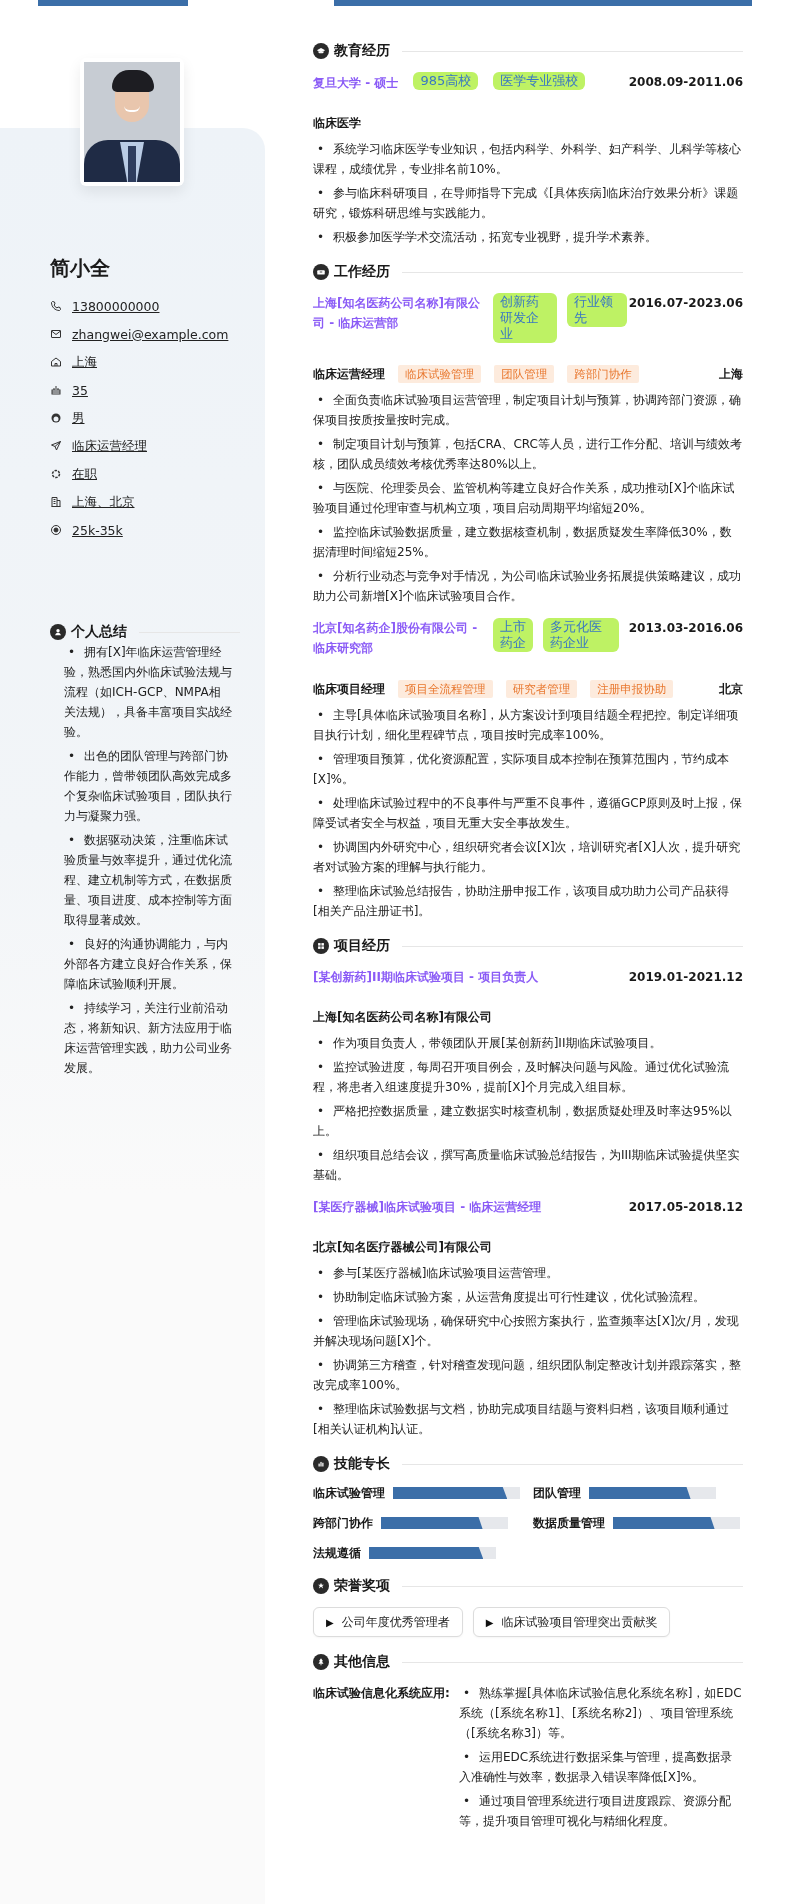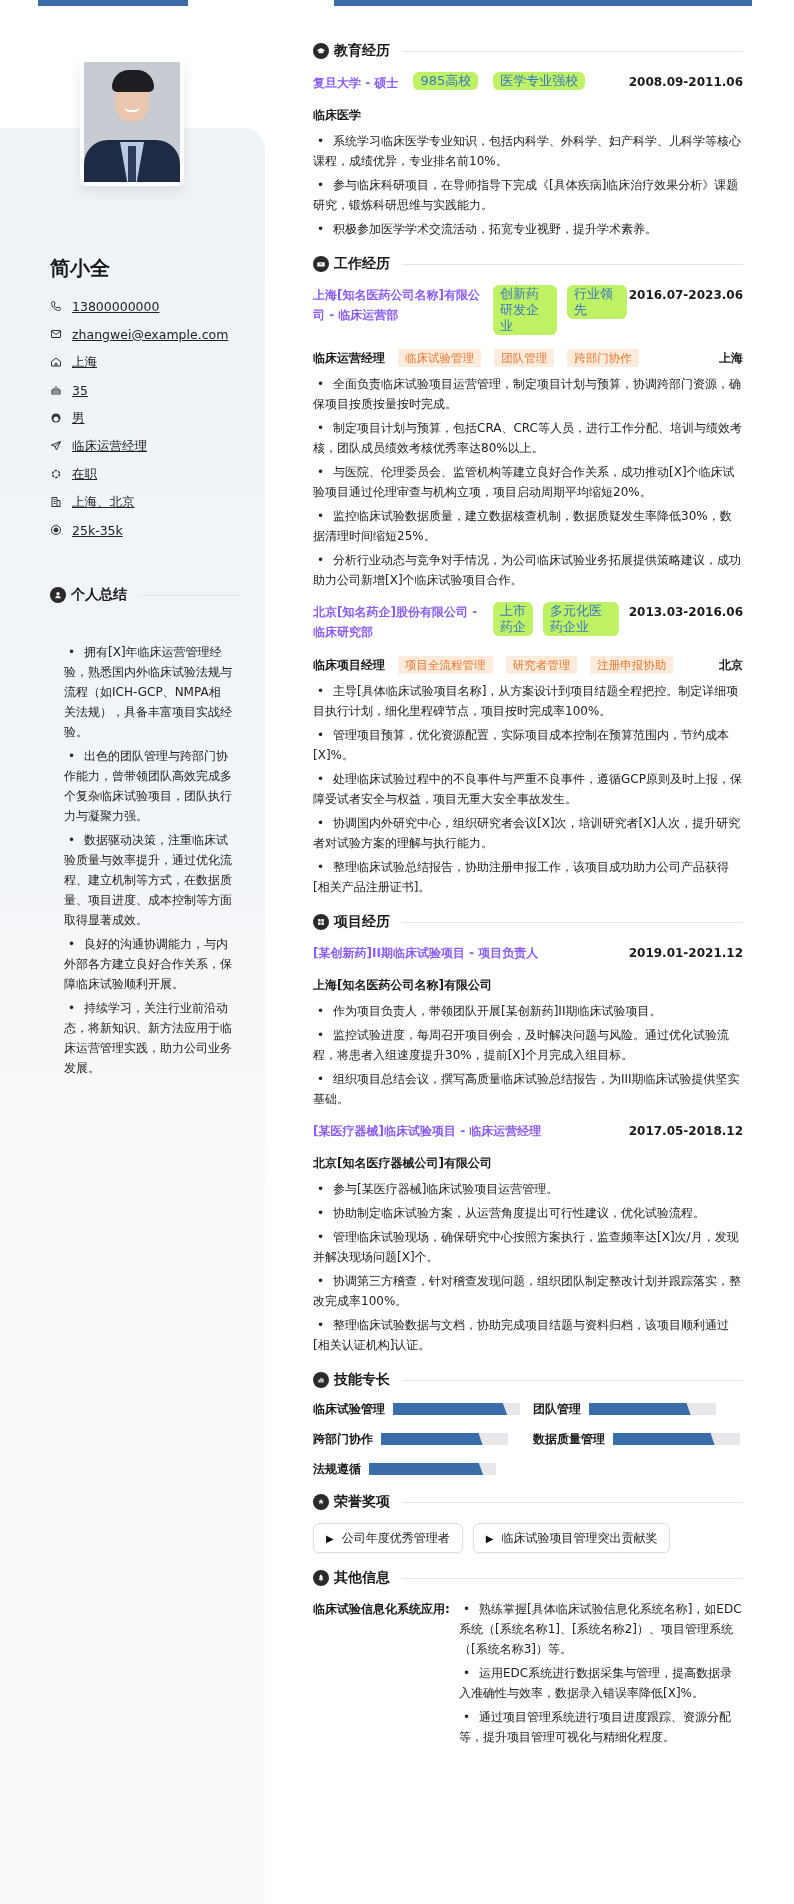--- a/index.html
+++ b/index.html
@@ -23,41 +23,41 @@
   .photo .suit { position: absolute; left: 0; top: 78px; width: 96px; height: 42px; background: #1f2b45; border-radius: 24px 24px 0 0; }
   .photo .shirt { position: absolute; left: 36px; top: 80px; width: 24px; height: 40px; background: #b9cbe4; clip-path: polygon(0 0, 100% 0, 70% 100%, 30% 100%); }
   .photo .tie { position: absolute; left: 44px; top: 84px; width: 8px; height: 36px; background: #2e3d5e; }
 
   .name { position: absolute; left: 50px; top: 255px; font-size: 20px; font-weight: bold; color: #1a1a1a; }
   .contact-list { position: absolute; left: 50px; top: 292px; }
   .contact-item { display: flex; align-items: center; height: 28px; font-size: 12.5px; color: #222; text-decoration: underline; }
   .contact-item .ic { width: 12px; height: 12px; margin-right: 10px; display: inline-flex; align-items: center; justify-content: center; color: #333; }
   .contact-item svg { width: 12px; height: 12px; }
 
-  .sb-section-title { position: absolute; left: 50px; top: 586px; display: flex; align-items: center; width: 190px; }
+  .sb-section-title { position: absolute; left: 50px; top: 623px; display: flex; align-items: center; width: 190px; }
   .sec-icon { width: 16px; height: 16px; border-radius: 50%; background: #2a2a2a; display: inline-flex; align-items: center; justify-content: center; margin-right: 5px; flex: none; }
   .sec-icon svg { width: 10px; height: 10px; }
   .sec-title-text { font-size: 14px; font-weight: bold; color: #1a1a1a; white-space: nowrap; }
   .sec-line { flex: 1; height: 1px; background: #e6e6e6; margin-left: 12px; }
 
   .summary-list { position: absolute; left: 64px; top: 642px; width: 168px; list-style: none; }
   .summary-list li { font-size: 12px; line-height: 20px; color: #222; margin-bottom: 4px; }
   .bullet::before { content: "•"; display: inline-block; width: 20px; text-indent: 4px; }
 
   
   .main { position: absolute; left: 313px; top: 40px; width: 430px; }
   .section { margin-bottom: 14px; }
   .section-header { display: flex; align-items: center; height: 22px; margin-bottom: 10px; }
   .entry { margin-bottom: 12px; }
   .entry-row { display: flex; align-items: flex-start; justify-content: space-between; }
   .entry-title { font-size: 12px; font-weight: bold; color: #8b5cf6; line-height: 20px; }
   .entry-date { font-size: 12px; font-weight: bold; color: #1a1a1a; line-height: 20px; white-space: nowrap; }
   .tag-blue { display: inline-block; background: #bef264; color: #3a78c2; font-size: 13px; line-height: 16px; padding: 1px 7px; margin-left: 10px; border-radius: 6px; vertical-align: top; }
   .tag-orange { display: inline-block; background: #fdebdd; color: #e8772e; font-size: 11.5px; line-height: 16px; padding: 1px 7px; margin-left: 8px; border-radius: 2px; }
-  .sub-row { display: flex; align-items: center; justify-content: space-between; margin-top: 12px; }
+  .sub-row { display: flex; align-items: center; justify-content: space-between; margin-top: 20px; }
   .sub-title { font-size: 12px; font-weight: bold; color: #1a1a1a; line-height: 20px; }
   .bullets { list-style: none; margin-top: 6px; }
   .bullets li { font-size: 12px; line-height: 20px; color: #222; margin-bottom: 4px; }
 
   .work-head { display: flex; align-items: flex-start; }
   .work-head .entry-title { width: 170px; }
   .work-head .tags { display: flex; align-items: flex-start; flex: 1; }
   .work-head .tag-blue { margin-left: 10px; }
 
   .skills-grid { display: grid; grid-template-columns: 220px 210px; row-gap: 14px; }
@@ -310,20 +310,21 @@
       <div class="entry-row">
         <span class="entry-title">[某创新药]II期临床试验项目 - 项目负责人</span>
         <span class="entry-date">2019.01-2021.12</span>
       </div>
       <div class="sub-row">
           <span class="sub-title">上海[知名医药公司名称]有限公司</span>
         </div>
       <ul class="bullets">
         <li class="bullet">作为项目负责人，带领团队开展[某创新药]II期临床试验项目。</li>
         <li class="bullet">监控试验进度，每周召开项目例会，及时解决问题与风险。通过优化试验流程，将患者入组速度提升30%，提前[X]个月完成入组目标。</li>
+        <li class="bullet">严格把控数据质量，建立数据实时核查机制，数据质疑处理及时率达95%以上。</li>
         <li class="bullet">组织项目总结会议，撰写高质量临床试验总结报告，为III期临床试验提供坚实基础。</li>
       </ul>
     </div>
 
     <div class="entry">
       <div class="entry-row">
         <span class="entry-title">[某医疗器械]临床试验项目 - 临床运营经理</span>
         <span class="entry-date">2017.05-2018.12</span>
       </div>
       <div class="sub-row">

